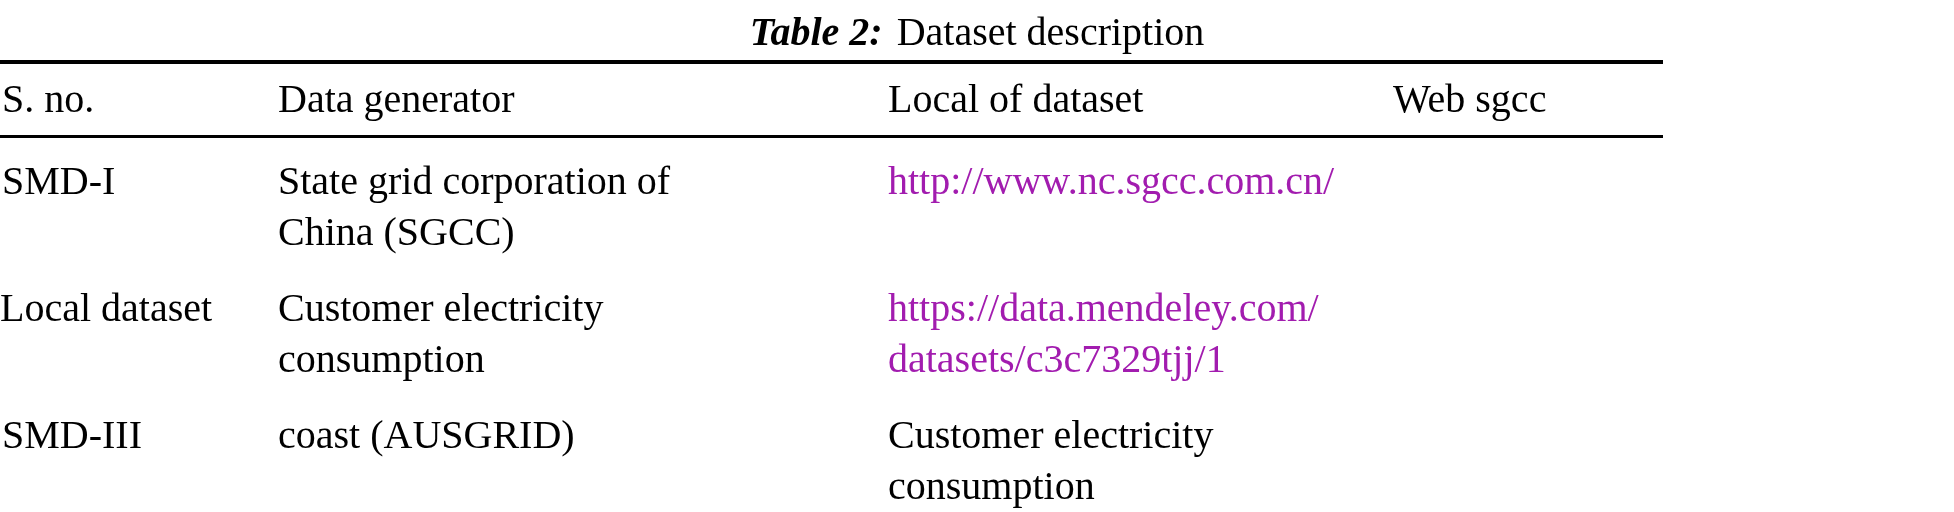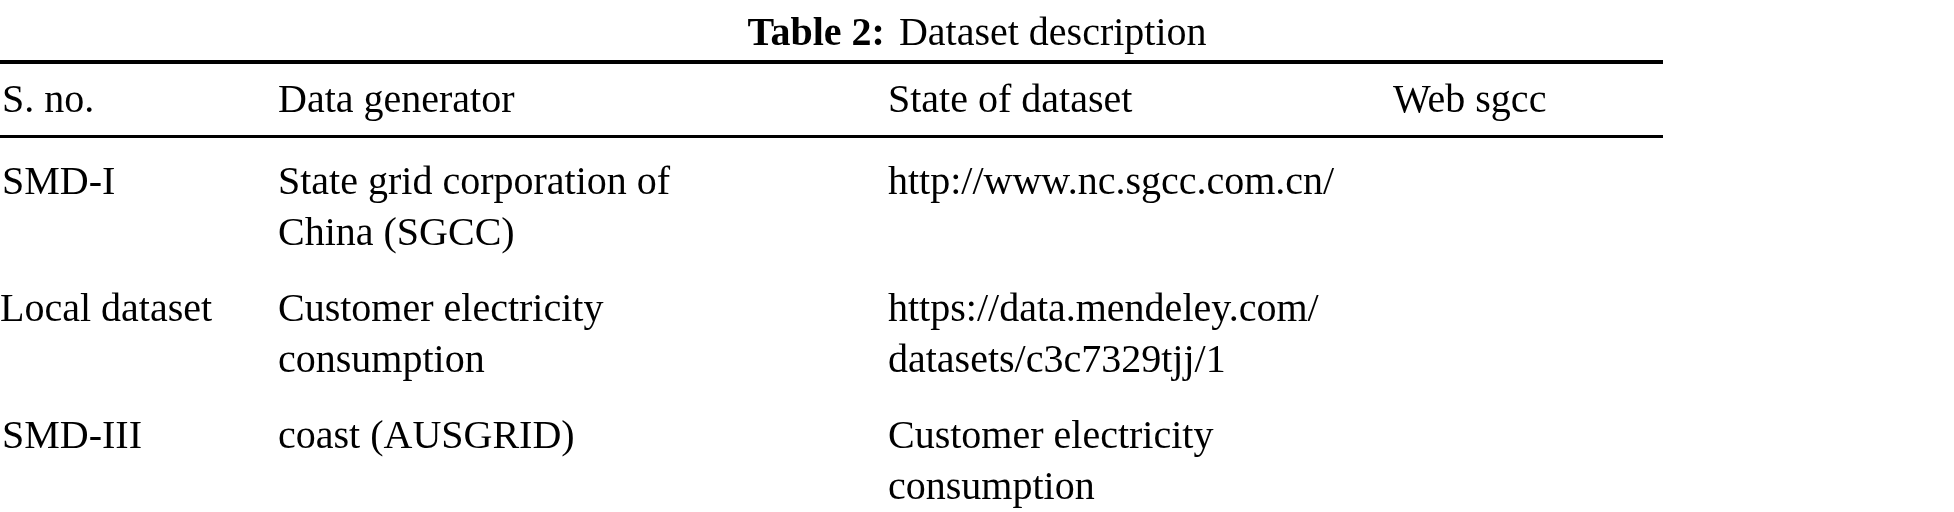--- a/index.html
+++ b/index.html
@@ -26,20 +26,21 @@
     font-size: 40px;
     line-height: 48px;
     padding-top: 8px;
     height: 56px;
     box-sizing: border-box;
     white-space: nowrap;
   }
   .caption-label {
     font-weight: bold;
     margin-right: 14px;
+    font-style: italic;
   }
   
   .tbl {
     margin-top: 4px;
     border-top: 4px solid #000000;
     border-bottom: 4px solid #000000;
     width: 1663px;
     box-sizing: border-box;
   }
   .trow {
@@ -62,41 +63,41 @@
   }
   .tbody-row .td {
     padding-top: 17px;
     padding-bottom: 8px;
   }
   .line {
     display: block;
     white-space: nowrap;
   }
   a.weblink {
-    color: #000000;
+    color: #a21caf;
     text-decoration: none;
     cursor: pointer;
     display: block;
   }
 </style>
 </head>
 <body>
 
 <div class="page">
 
   <div class="caption">
     <span class="caption-label">Table 2:</span><span class="caption-text">Dataset description</span>
   </div>
 
   <div class="tbl">
 
     <div class="trow thead">
       <div class="td col-sno">S. no.</div>
       <div class="td">Data generator</div>
-      <div class="td">State of dataset</div>
+      <div class="td">Local of dataset</div>
       <div class="td">Web sgcc</div>
     </div>
 
     <div class="trow tbody-row">
       <div class="td col-sno">
         <span class="line">SMD-I</span>
       </div>
       <div class="td">
         <span class="line">State grid corporation of</span>
         <span class="line">China (SGCC)</span>

